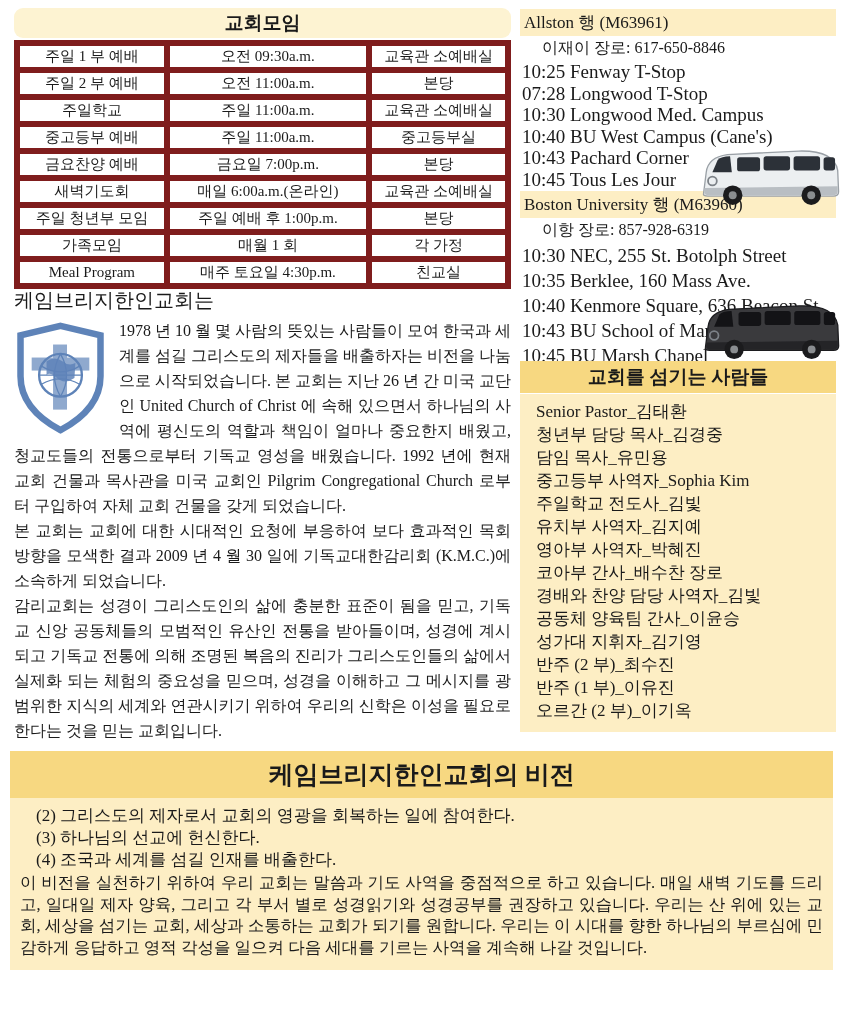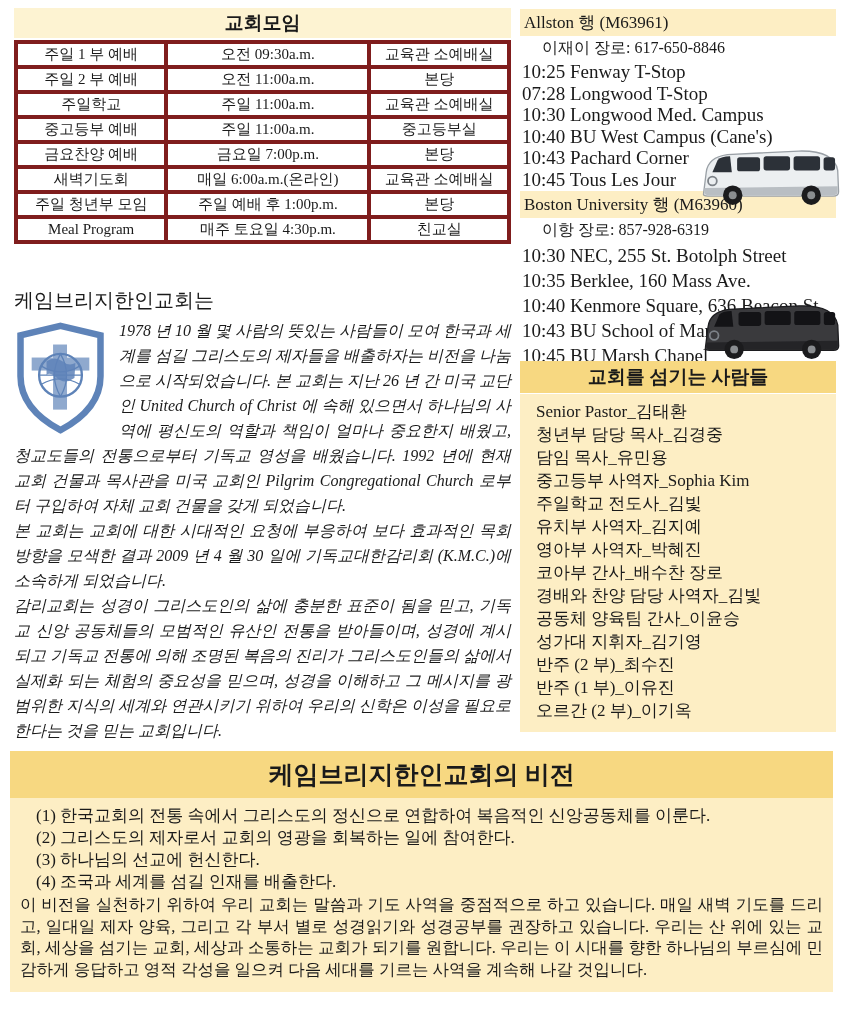--- a/index.html
+++ b/index.html
@@ -2,23 +2,23 @@
 <html><head>
 <meta charset="utf-8">
 <style>
   html,body{margin:0;padding:0;background:#fff;}
   #page{
     position:relative;width:843px;height:1023px;overflow:hidden;background:#fff;
     font-family:"Liberation Serif","DejaVu Serif",serif;color:#1a1a1a;
   }
   
   #meetings{position:absolute;left:14px;top:8px;width:497px;}
-  .panel-title{background:#FDF3D2;text-align:center;font-weight:bold;font-size:19px;padding:2px 0;}
+  .panel-title{background:#FDF3D2;text-align:center;font-weight:bold;font-size:19px;padding:2px 0;border-radius:9px;}
   #meetings table{width:100%;border-collapse:collapse;margin-top:2px;table-layout:fixed;}
-  #meetings td{border:4px solid #7f1d1d;text-align:center;font-size:15px;padding:1px 3px;height:19px;
+  #meetings td{border:6px solid #7f1d1d;text-align:center;font-size:15px;padding:1px 3px;height:19px;
     white-space:nowrap;overflow:hidden;}
   #meetings table{border:2px solid #1a1a1a;}
   
   #bus{position:absolute;left:520px;top:8px;width:316px;}
   .gold-title{background:#F7D881;text-align:center;font-weight:bold;font-size:19px;padding:3px 0;}
   .route-header{background:#FDEEC4;font-size:17px;padding:2px 4px;margin-top:1px;}
   .route-contact{font-size:16px;padding:2px 0 2px 22px;}
   .stop{font-size:19px;line-height:21.5px;padding-left:2px;white-space:nowrap;}
   .van{position:absolute;z-index:5;}
   #van-white{right:-7px;top:128px;width:150px;height:76px;}
@@ -33,21 +33,21 @@
   .hub{fill:#8a8d90;}
   .star{fill:none;stroke:#7d8288;stroke-width:2;}
   
   #servants{position:absolute;left:520px;top:361px;width:316px;}
   #servants .body{background:#FDEEC4;padding:6px 4px 10px 16px;margin-top:1px;}
   .servant{font-size:17px;line-height:23px;white-space:nowrap;}
   
   #about{position:absolute;left:14px;top:287px;width:497px;}
   #about h2{font-size:20px;font-weight:normal;margin:0 0 4px 0;}
   #logo{float:left;width:93px;height:112px;margin:4px 12px 4px 0;}
-  .about-p{font-size:16px;line-height:25px;text-align:justify;margin:0;font-style:italic;}
+  .about-p{font-size:16px;line-height:25px;text-align:justify;margin:0;}
   
   #vision{position:absolute;left:10px;top:751px;width:823px;}
   #vision .vision-title{background:#F7D881;text-align:center;font-weight:bold;font-size:25px;padding:7px 0;}
   #vision .body{background:#FDEEC4;padding:7px 10px 12px 10px;}
   .vision-item{font-size:17px;line-height:22px;padding-left:16px;}
   .vision-par{font-size:16.5px;line-height:21.5px;text-align:justify;margin-top:1px;}
 </style>
 </head>
 <body>
 
@@ -89,20 +89,25 @@
           </tr>
           <tr>
             <td>새벽기도회</td>
             <td>매일 6:00a.m.(온라인)</td>
             <td>교육관 소예배실</td>
           </tr>
           <tr>
             <td>주일 청년부 모임</td>
             <td>주일 예배 후 1:00p.m.</td>
             <td>본당</td>
+          </tr>
+          <tr>
+            <td>가족모임</td>
+            <td>매월 1 회</td>
+            <td>각 가정</td>
           </tr>
           <tr>
             <td>Meal Program</td>
             <td>매주 토요일 4:30p.m.</td>
             <td>친교실</td>
           </tr>
       </tbody>
     </table>
   </div>
 
@@ -191,21 +196,20 @@
       <path d="M35 42 Q44 36 52 42 Q59 48 66 44 L65 60 Q54 68 45 59 Q38 53 35 57 Z" fill="#5E83B8" opacity="0.85"></path>
     </svg>
     <p class="about-p">1978 년 10 월 몇 사람의 뜻있는 사람들이 모여 한국과 세계를 섬길 그리스도의 제자들을 배출하자는 비전을 나눔으로 시작되었습니다. 본 교회는 지난 26 년 간 미국 교단인 United Church of Christ 에 속해 있으면서 하나님의 사역에 평신도의 역할과 책임이 얼마나 중요한지 배웠고, 청교도들의 전통으로부터 기독교 영성을 배웠습니다. 1992 년에 현재 교회 건물과 목사관을 미국 교회인 Pilgrim Congregational Church 로부터 구입하여 자체 교회 건물을 갖게 되었습니다.</p>
     <p class="about-p">본 교회는 교회에 대한 시대적인 요청에 부응하여 보다 효과적인 목회 방향을 모색한 결과 2009 년 4 월 30 일에 기독교대한감리회 (K.M.C.)에 소속하게 되었습니다.</p>
     <p class="about-p">감리교회는 성경이 그리스도인의 삶에 충분한 표준이 됨을 믿고, 기독교 신앙 공동체들의 모범적인 유산인 전통을 받아들이며, 성경에 계시되고 기독교 전통에 의해 조명된 복음의 진리가 그리스도인들의 삶에서 실제화 되는 체험의 중요성을 믿으며, 성경을 이해하고 그 메시지를 광범위한 지식의 세계와 연관시키기 위하여 우리의 신학은 이성을 필요로 한다는 것을 믿는 교회입니다.</p>
   </div>
 
   <div id="vision">
     <div class="vision-title">케임브리지한인교회의 비전</div>
     <div class="body">
-      <div class="vision-item">(1) 한국교회의 전통 속에서 그리스도의 정신으로 연합하여 복음적인 신앙공동체를 이룬다.</div>
         <div class="vision-item">(2) 그리스도의 제자로서 교회의 영광을 회복하는 일에 참여한다.</div>
         <div class="vision-item">(3) 하나님의 선교에 헌신한다.</div>
         <div class="vision-item">(4) 조국과 세계를 섬길 인재를 배출한다.</div>
       <div class="vision-par">이 비전을 실천하기 위하여 우리 교회는 말씀과 기도 사역을 중점적으로 하고 있습니다. 매일 새벽 기도를 드리고, 일대일 제자 양육, 그리고 각 부서 별로 성경읽기와 성경공부를 권장하고 있습니다. 우리는 산 위에 있는 교회, 세상을 섬기는 교회, 세상과 소통하는 교회가 되기를 원합니다. 우리는 이 시대를 향한 하나님의 부르심에 민감하게 응답하고 영적 각성을 일으켜 다음 세대를 기르는 사역을 계속해 나갈 것입니다.</div>
     </div>
   </div>
 
 </div>
 
 </body></html>

